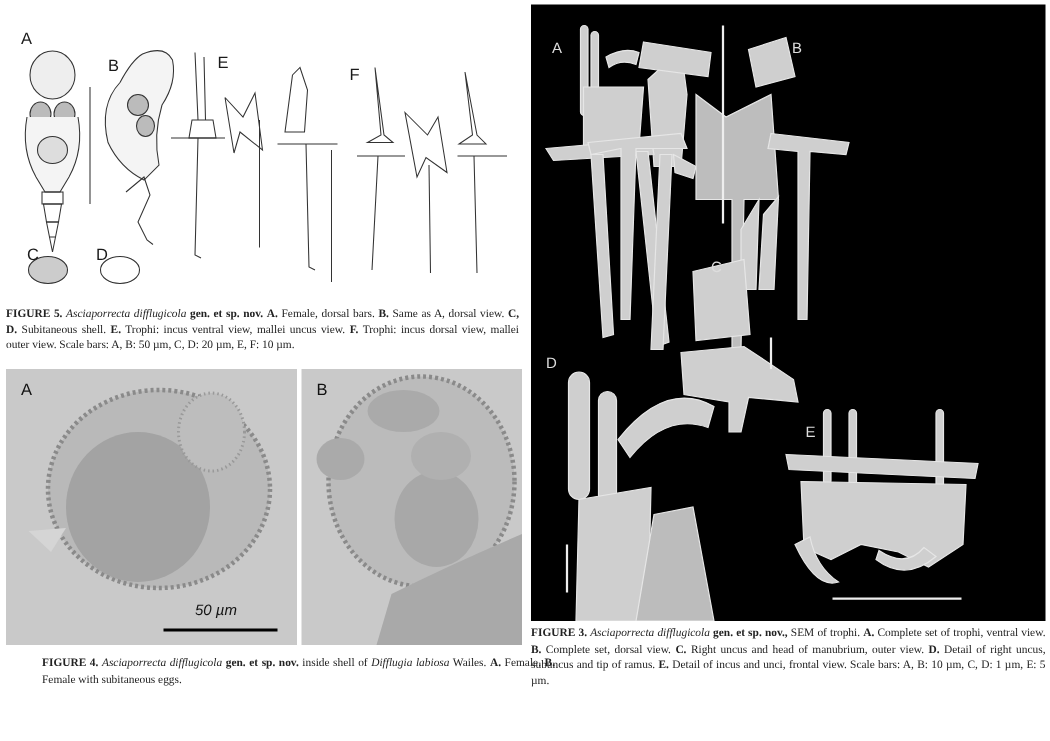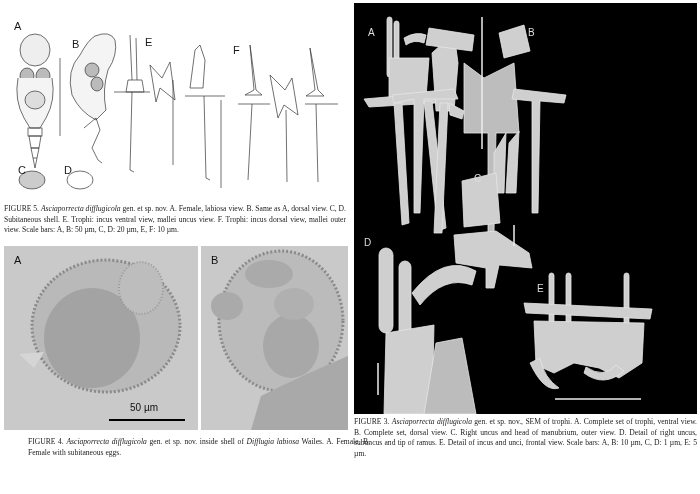--- a/index.html
+++ b/index.html
@@ -1,21 +1,21 @@
 <!DOCTYPE html>
 <html><head>
 <meta charset="utf-8">
 <style>
   html, body { margin:0; padding:0; }
   body { width:700px; height:494px; background:#ffffff; position:relative; overflow:hidden;
          font-family:"Liberation Serif", serif; color:#1a1a1a; }
   .abs { position:absolute; }
   .panel-label { position:absolute; font-family:"Liberation Sans", sans-serif; font-size:11px; }
   .caption { position:absolute; font-size:7.6px; line-height:10.6px; text-align:justify; color:#222; }
-  .caption b { font-weight:normal; }
+  .caption b { font-weight:bold; }
   .caption i { }
   
   #fig5 { left:0; top:0; width:350px; height:200px; }
   
   .lm { position:absolute; background:#c9c9c9; overflow:hidden; }
   .lm .lbl { position:absolute; left:10px; top:8px; font-family:"Liberation Sans", sans-serif; font-size:11px; color:#111; }
   .scale-text { position:absolute; font-family:"Liberation Sans", sans-serif; font-size:10px; color:#111; }
   
   #fig6 { left:354px; top:3px; width:343px; height:411px; background:#000; overflow:hidden; }
   #fig6 .lbl { position:absolute; font-family:"Liberation Sans", sans-serif; font-size:10px; color:#ddd; }
@@ -63,33 +63,33 @@
   <span class="panel-label" style="left:18px;top:164px;">C</span>
   <span class="panel-label" style="left:64px;top:164px;">D</span>
   <span class="panel-label" style="left:145px;top:36px;">E</span>
   <span class="panel-label" style="left:233px;top:44px;">F</span>
 </div>
 
 <div class="caption" style="left:4px;top:204px;width:342px;">
   <b>FIGURE 5.</b>
   <i>Asciaporrecta difflugicola</i>
   <b>gen. et sp. nov.</b>
-  <b>A.</b><span> Female, labiosa view. </span><b>B.</b><span> Same as A, dorsal view. </span><b>C, D.</b><span> Subitaneous shell. </span><b>E.</b><span> Trophi: incus ventral view, mallei uncus view. </span><b>F.</b><span> Trophi: incus dorsal view, mallei outer view. Scale bars: A, B: 50 µm, C, D: 20 µm, E, F: 10 µm.</span>
+  <b>A.</b><span> Female, dorsal bars. </span><b>B.</b><span> Same as A, dorsal view. </span><b>C, D.</b><span> Subitaneous shell. </span><b>E.</b><span> Trophi: incus ventral view, mallei uncus view. </span><b>F.</b><span> Trophi: incus dorsal view, mallei outer view. Scale bars: A, B: 50 µm, C, D: 20 µm, E, F: 10 µm.</span>
 </div>
 
 <div class="lm" style="left:4px;top:246px;width:194px;height:184px;">
   <svg width="194" height="184">
     <ellipse cx="102" cy="80" rx="74" ry="66" fill="#b9b9b9" stroke="#8a8a8a" stroke-width="3" stroke-dasharray="2 2"></ellipse>
     <ellipse cx="88" cy="92" rx="48" ry="50" fill="#a3a3a3"></ellipse>
     <ellipse cx="137" cy="42" rx="22" ry="26" fill="#bdbdbd" stroke="#999" stroke-width="2" stroke-dasharray="1 2"></ellipse>
     <path d="M15 108 L40 106 L30 122 Z" fill="#d5d5d5"></path>
     <line x1="105" y1="174" x2="181" y2="174" stroke="#000" stroke-width="2"></line>
   </svg>
   <span class="lbl">A</span>
-  <span class="scale-text" style="left:126px;top:156px;">50 µm</span>
+  <span class="scale-text" style="left:126px;top:156px;font-style:italic;">50 µm</span>
 </div>
 <div class="lm" style="left:201px;top:246px;width:147px;height:184px;">
   <svg width="147" height="184">
     <ellipse cx="80" cy="75" rx="62" ry="70" fill="#bbbbbb" stroke="#8a8a8a" stroke-width="3" stroke-dasharray="2 2"></ellipse>
     <ellipse cx="68" cy="28" rx="24" ry="14" fill="#aaa"></ellipse>
     <ellipse cx="26" cy="60" rx="16" ry="14" fill="#aaa"></ellipse>
     <ellipse cx="90" cy="100" rx="28" ry="32" fill="#a8a8a8"></ellipse>
     <ellipse cx="93" cy="58" rx="20" ry="16" fill="#b0b0b0"></ellipse>
     <path d="M60 150 Q100 130 147 110 L147 184 L50 184 Z" fill="#a9a9a9"></path>
   </svg>

